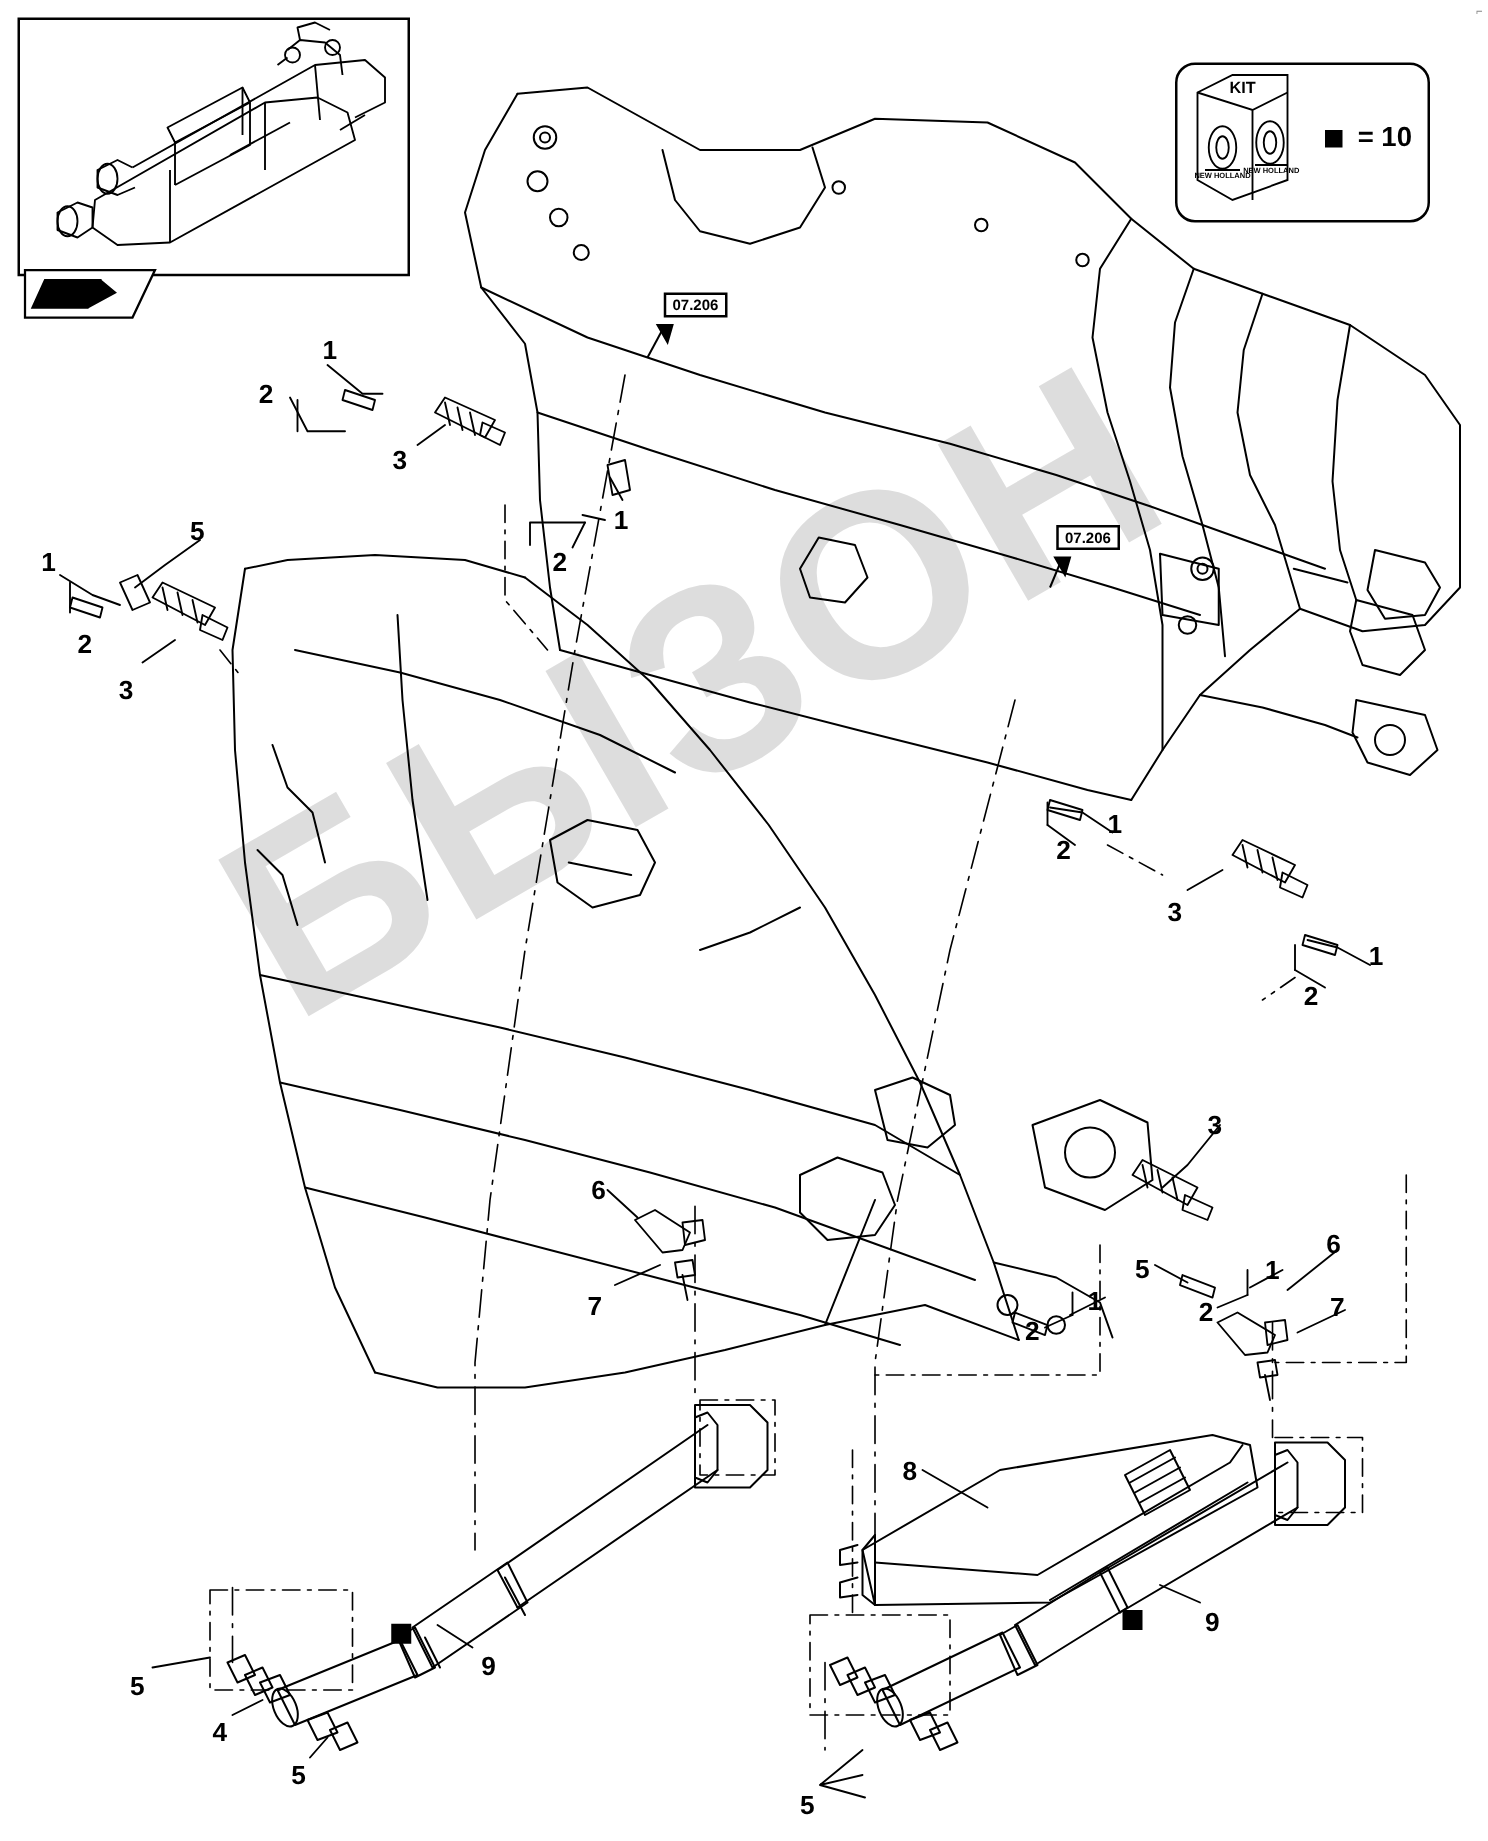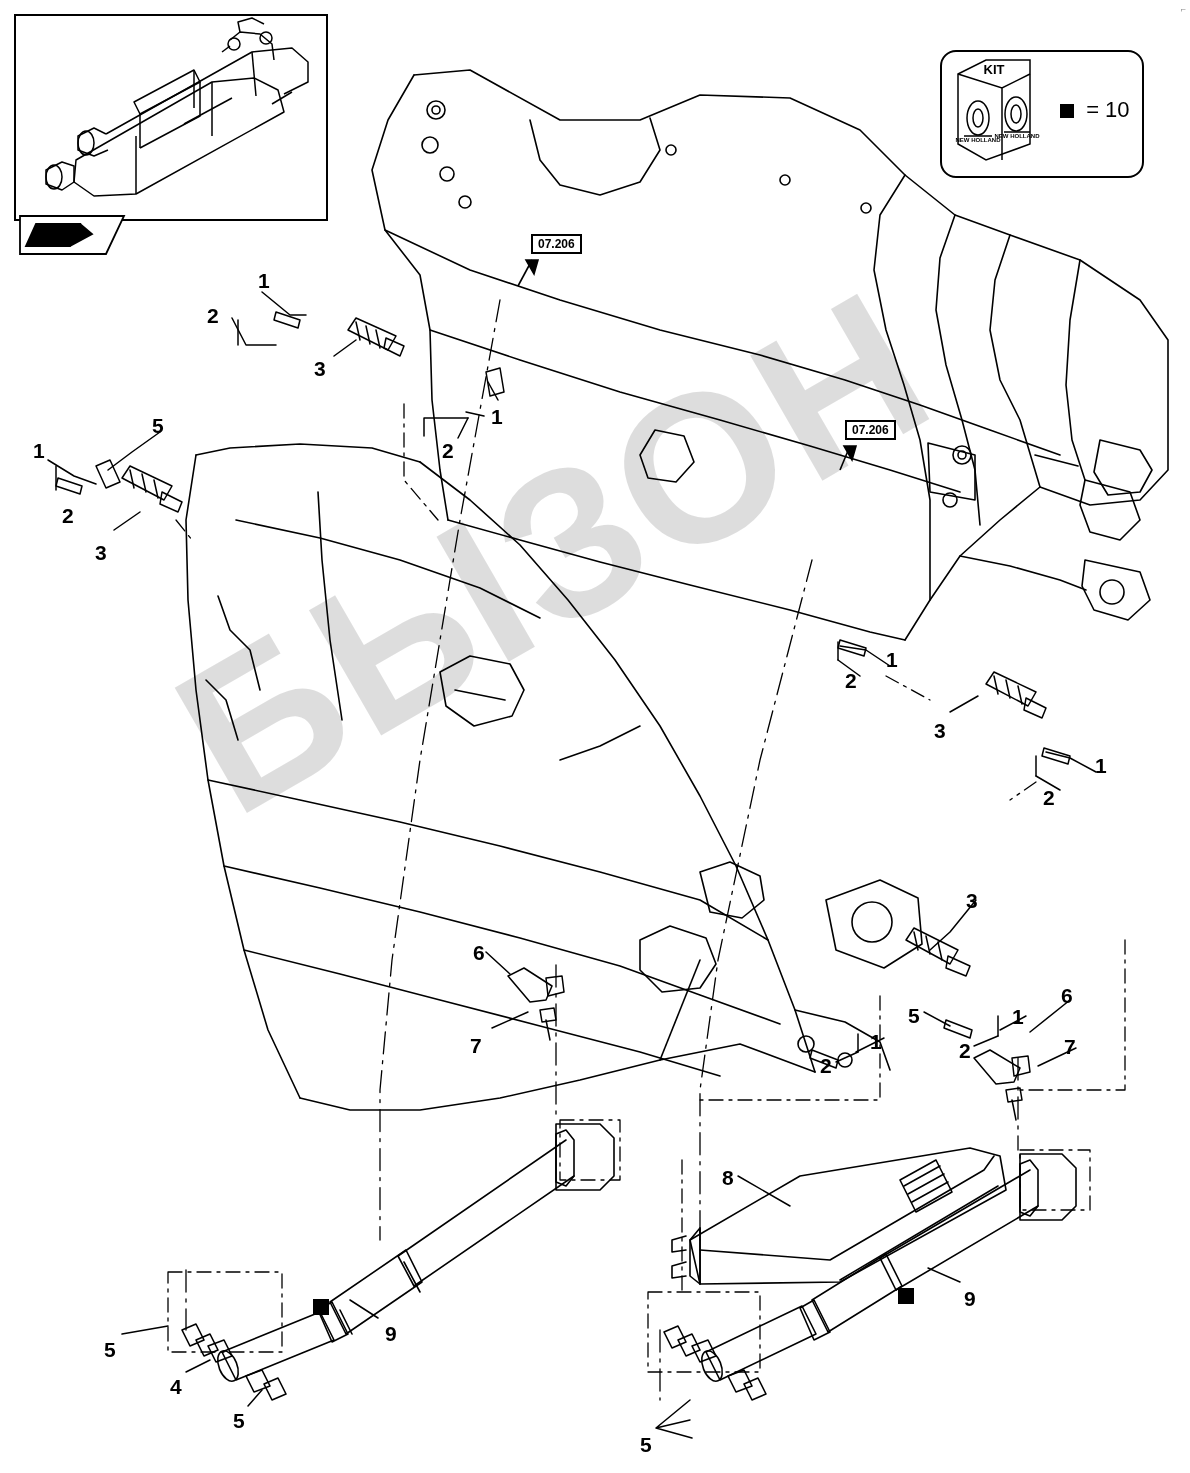--- a/index.html
+++ b/index.html
@@ -286,21 +286,21 @@
         <ellipse cx="36" cy="66" rx="11" ry="17"></ellipse>
         <ellipse cx="36" cy="66" rx="5" ry="9"></ellipse>
         <ellipse cx="74" cy="62" rx="11" ry="17"></ellipse>
         <ellipse cx="74" cy="62" rx="5" ry="9"></ellipse>
         <path d="M22 84 L50 84 M62 80 L88 80"></path>
       </g>
       <text x="52" y="22" font-family="Liberation Sans, sans-serif" font-size="13" font-weight="700" text-anchor="middle">KIT</text>
       <text x="36" y="90" font-family="Liberation Sans, sans-serif" font-size="6" font-weight="700" text-anchor="middle">NEW HOLLAND</text>
       <text x="75" y="86" font-family="Liberation Sans, sans-serif" font-size="6" font-weight="700" text-anchor="middle">NEW HOLLAND</text>
     </svg>
-    <div style="position:absolute;left:118px;top:45px;font-size:22px;font-weight:400;white-space:nowrap;">
+    <div style="position:absolute;left:118px;top:45px;font-size:22px;font-weight:700;white-space:nowrap;">
       <span class="sq"></span>
       <span style="margin-left:6px;">= 10</span>
     </div>
   </div>
 
   <div class="ref" style="left:531px;top:234px;">07.206</div>
   <svg width="60" height="60" style="position:absolute;left:500px;top:256px;">
     <g stroke="#000" stroke-width="1.6" fill="#000">
       <path d="M32 4 L18 30"></path>
       <path d="M26 4 L38 4 L34 18 Z"></path>

